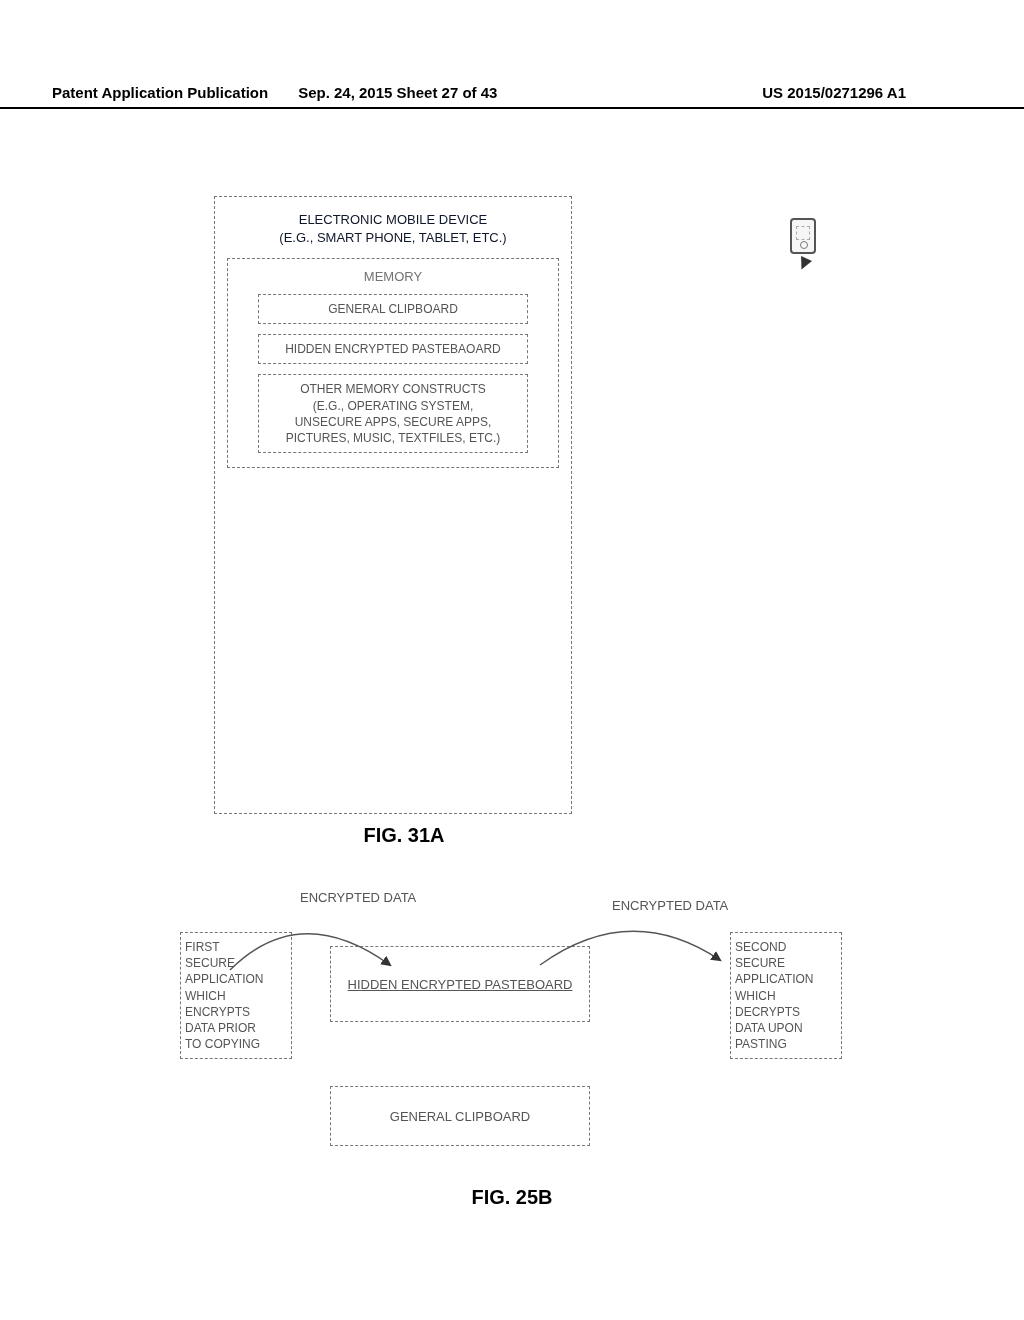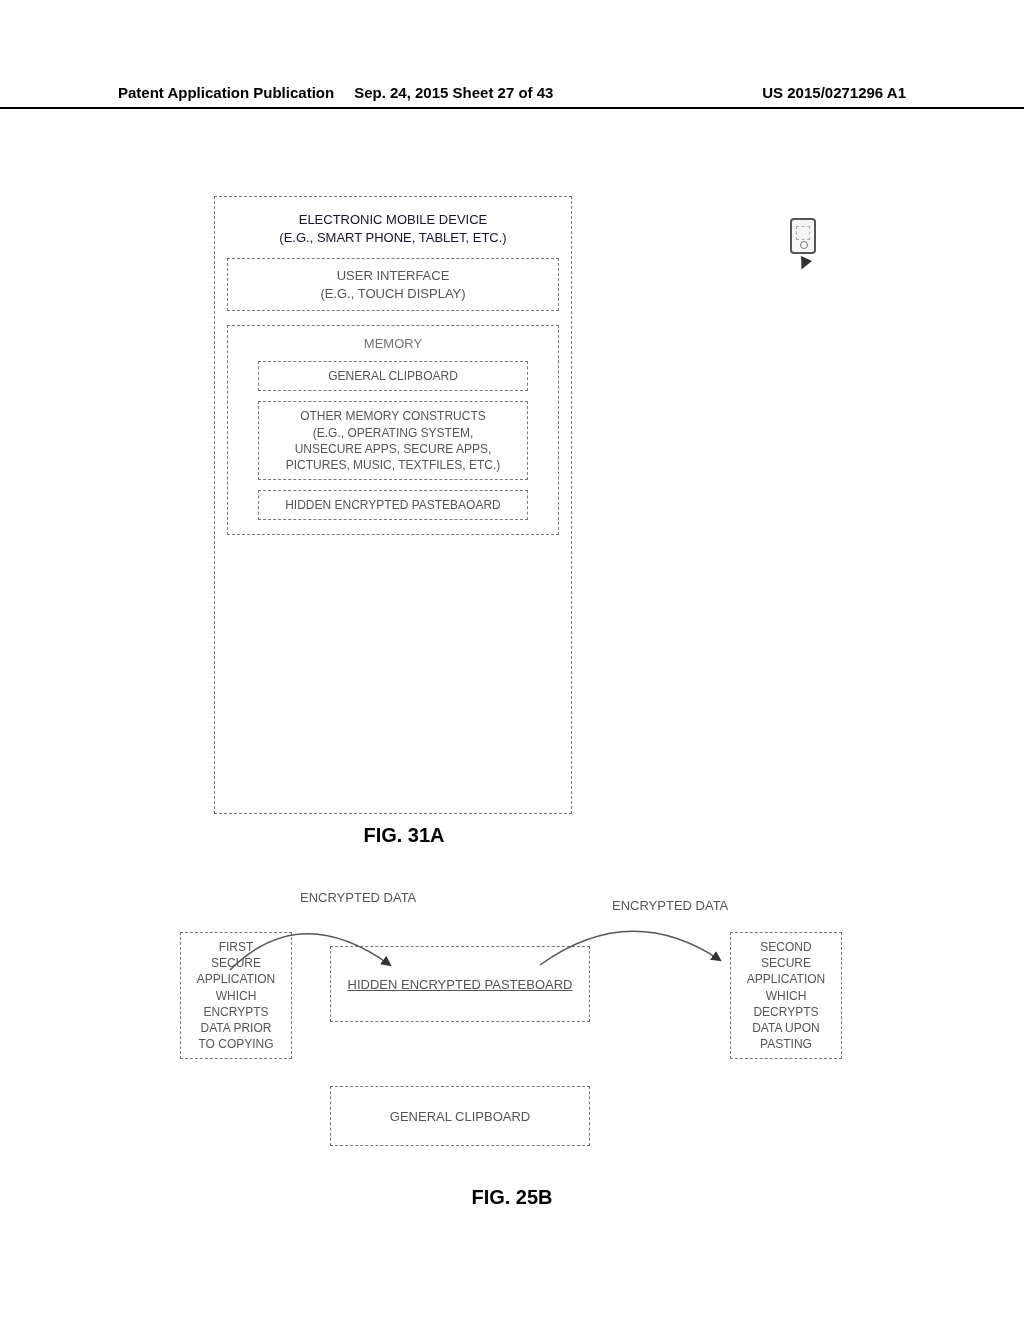--- a/index.html
+++ b/index.html
@@ -17,22 +17,22 @@
     left: 0;
     width: 100%;
     border-bottom: 2px solid #000;
     padding: 0 0 6px 0;
   }
   .header-row {
     display: flex;
     font-size: 15px;
     font-weight: bold;
   }
-  .header-left { margin-left: 118px; flex: 0 0 auto; }
-  .header-mid  { margin-left: 20px; flex: 0 0 auto; }
+  .header-left { margin-left: 52px; flex: 0 0 auto; }
+  .header-mid  { margin-left: 30px; flex: 0 0 auto; }
   .header-right { margin-left: auto; margin-right: 118px; flex: 0 0 auto; }
 
   .fig-label {
     font-size: 20px;
     font-weight: bold;
     text-align: center;
     position: absolute;
   }
 
   
@@ -152,21 +152,20 @@
     width: 1024px;
     height: 300px;
     padding-left: 21px;
   }
   .app-box {
     position: absolute;
     width: 112px;
     border: 1px dashed #777;
     padding: 6px 4px;
     font-size: 12px;
-    text-align: center;
     line-height: 1.35;
     color: #555;
   }
   .app-left  { left: 180px; top: 42px; }
   .app-right { left: 730px; top: 42px; }
 
   .hpb-box {
     position: absolute;
     left: 330px;
     top: 56px;
@@ -213,34 +212,31 @@
   <div class="header-row">
     <div class="header-left">Patent Application Publication</div>
     <div class="header-mid">Sep. 24, 2015  Sheet 27 of 43</div>
     <div class="header-right">US 2015/0271296 A1</div>
   </div>
 </div>
 
 <div class="dev-outer">
   <div class="dev-title">ELECTRONIC MOBILE DEVICE<br>(E.G., SMART PHONE, TABLET, ETC.)</div>
 
-  <div class="inner-box">
-    <div class="inner-label">USER INTERFACE<br>(E.G., TOUCH DISPLAY)</div>
-  </div>
 
   <div class="mem-box">
     <div class="mem-title">MEMORY</div>
     <div class="mem-child">
       <div class="lbl">GENERAL CLIPBOARD</div>
     </div>
     <div class="mem-child">
-      <div class="lbl">OTHER MEMORY CONSTRUCTS<br>(E.G.,  OPERATING SYSTEM,<br>UNSECURE APPS, SECURE APPS,<br>PICTURES, MUSIC, TEXTFILES, ETC.)</div>
+      <div class="lbl">HIDDEN ENCRYPTED PASTEBAOARD</div>
     </div>
     <div class="mem-child">
-      <div class="lbl">HIDDEN ENCRYPTED PASTEBAOARD</div>
+      <div class="lbl">OTHER MEMORY CONSTRUCTS<br>(E.G.,  OPERATING SYSTEM,<br>UNSECURE APPS, SECURE APPS,<br>PICTURES, MUSIC, TEXTFILES, ETC.)</div>
     </div>
   </div>
 
 </div>
 
 <div class="phone-icon"></div>
 <div class="phone-arrow"></div>
 
 <div class="fig-label fig-a-caption">FIG. 31A</div>
 

